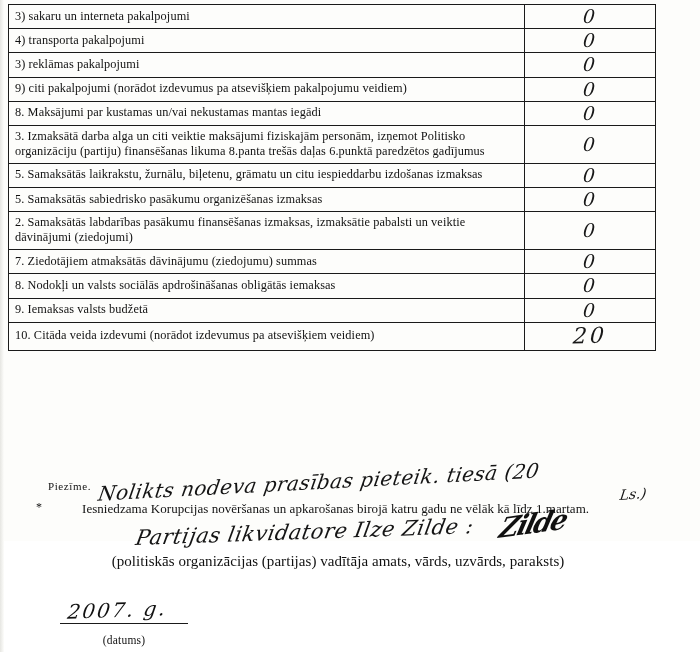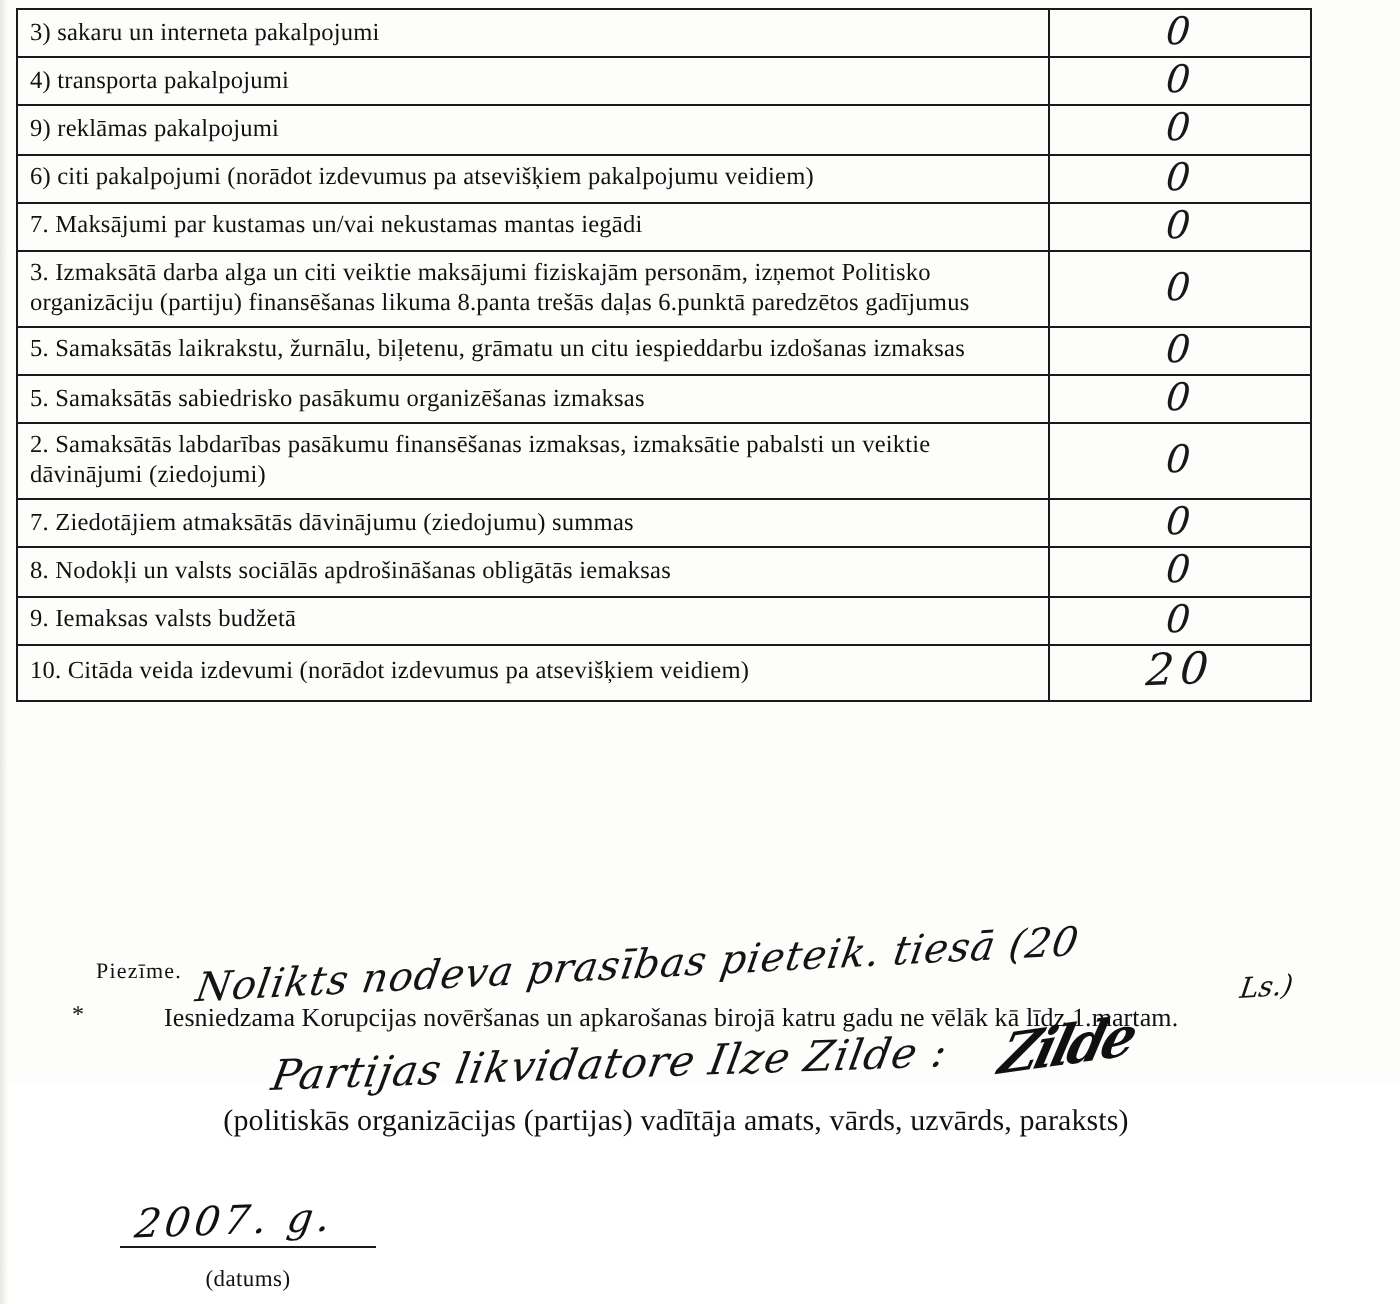--- a/index.html
+++ b/index.html
@@ -193,29 +193,29 @@
     <tbody>
       <tr>
         <td>3) sakaru un interneta pakalpojumi</td>
         <td class="value"><span class="hand">0</span></td>
       </tr>
       <tr>
         <td>4) transporta pakalpojumi</td>
         <td class="value"><span class="hand">0</span></td>
       </tr>
       <tr>
-        <td>9) reklāmas pakalpojumi</td>
-        <td class="value"><span class="hand">0</span></td>
-      </tr>
-      <tr>
-        <td>6) citi pakalpojumi (norādot izdevumus pa atsevišķiem pakalpojumu veidiem)</td>
-        <td class="value"><span class="hand">0</span></td>
-      </tr>
-      <tr>
-        <td>7. Maksājumi par kustamas un/vai nekustamas mantas iegādi</td>
+        <td>3) reklāmas pakalpojumi</td>
+        <td class="value"><span class="hand">0</span></td>
+      </tr>
+      <tr>
+        <td>9) citi pakalpojumi (norādot izdevumus pa atsevišķiem pakalpojumu veidiem)</td>
+        <td class="value"><span class="hand">0</span></td>
+      </tr>
+      <tr>
+        <td>8. Maksājumi par kustamas un/vai nekustamas mantas iegādi</td>
         <td class="value"><span class="hand">0</span></td>
       </tr>
       <tr>
         <td>3. Izmaksātā darba alga un citi veiktie maksājumi fiziskajām personām, izņemot Politisko organizāciju (partiju) finansēšanas likuma 8.panta trešās daļas 6.punktā paredzētos gadījumus</td>
         <td class="value"><span class="hand">0</span></td>
       </tr>
       <tr>
         <td>5. Samaksātās laikrakstu, žurnālu, biļetenu, grāmatu un citu iespieddarbu izdošanas izmaksas</td>
         <td class="value"><span class="hand">0</span></td>
       </tr>

